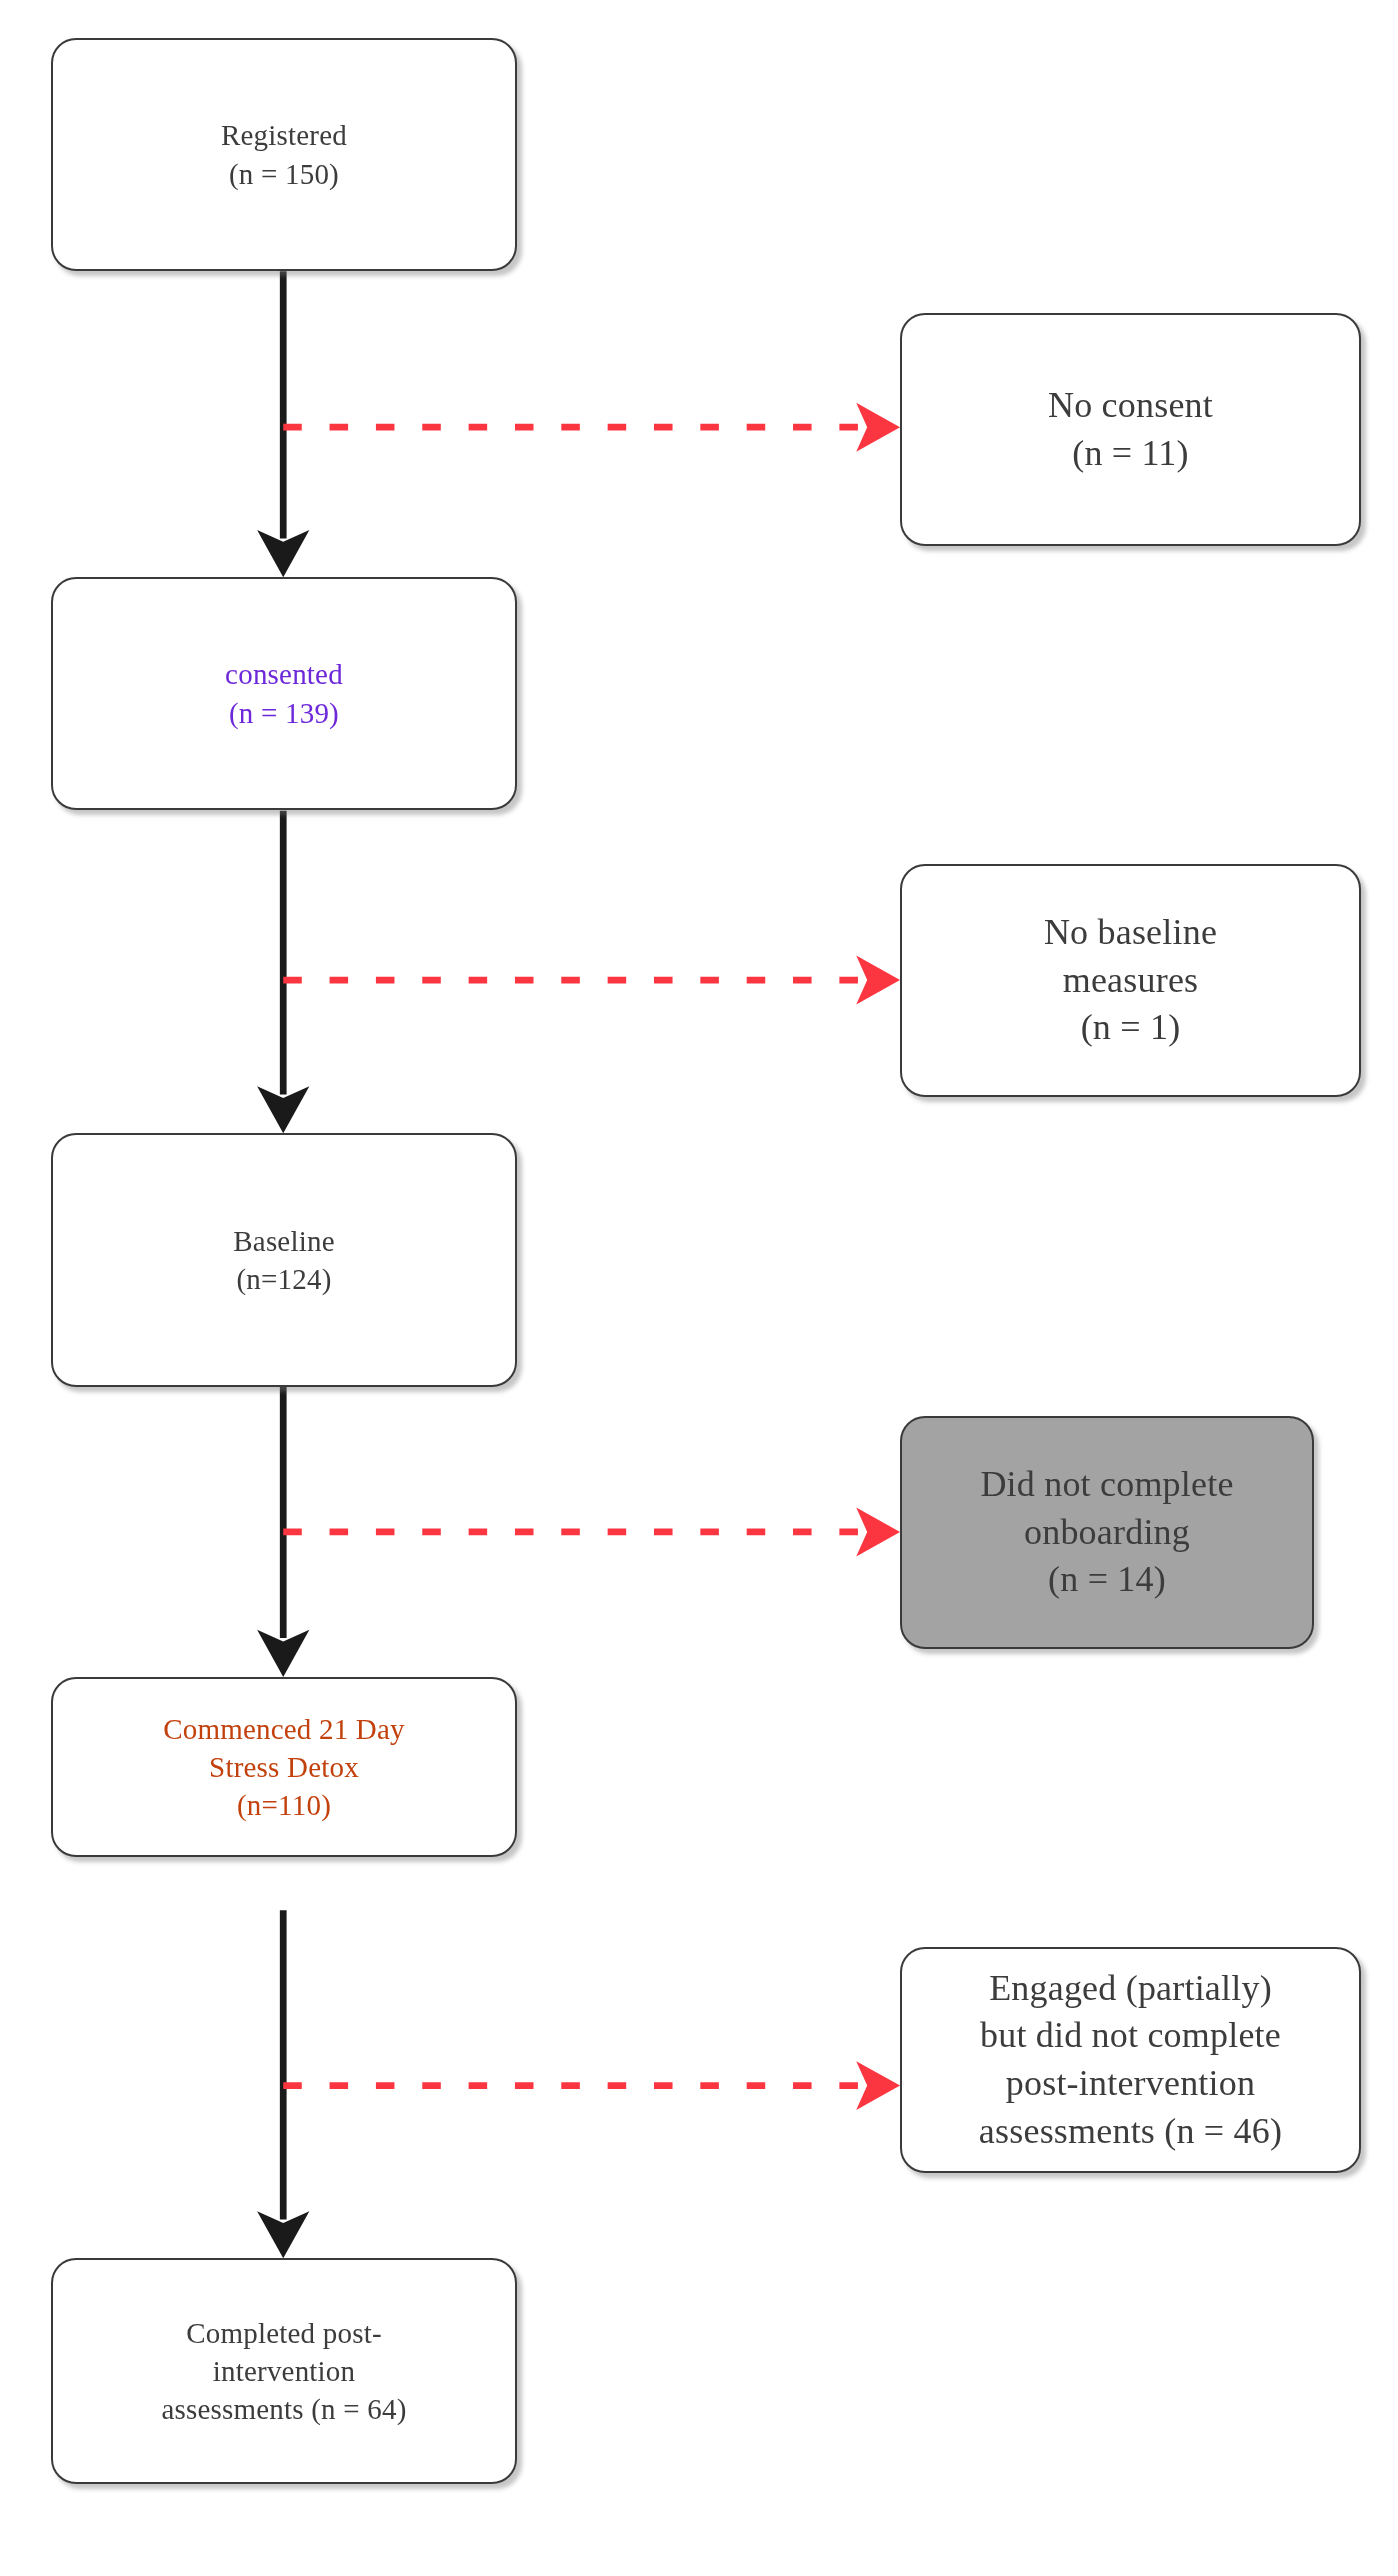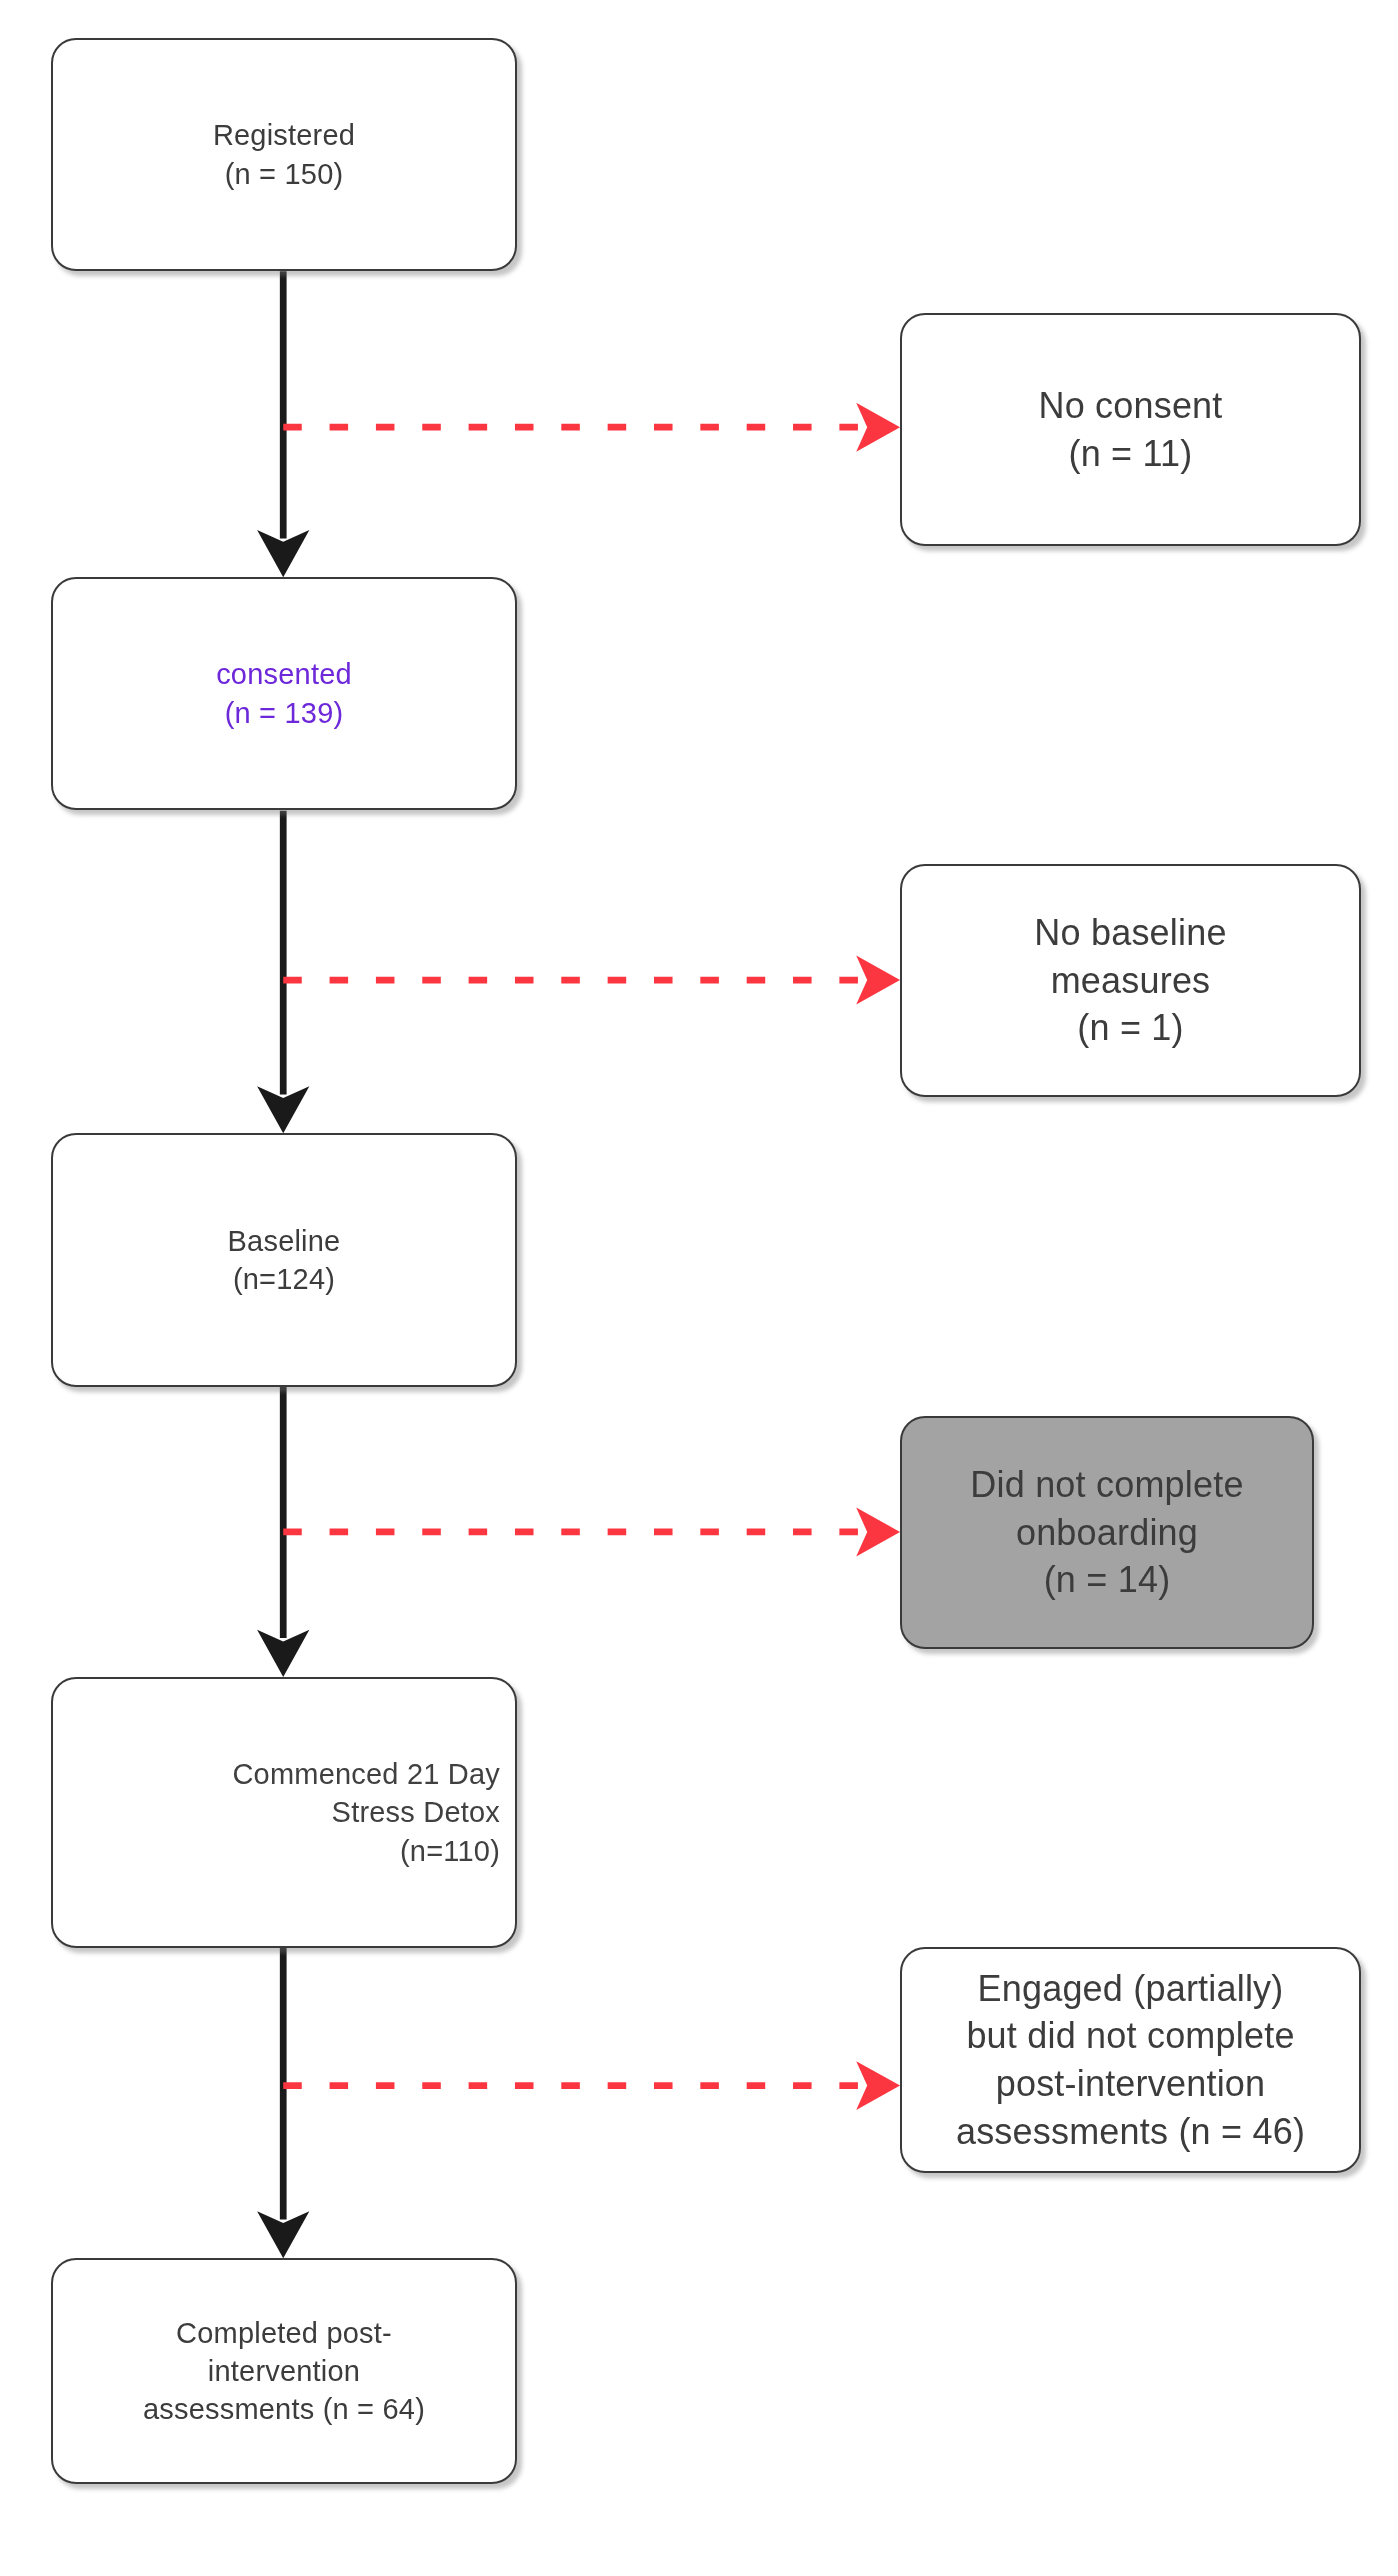--- a/index.html
+++ b/index.html
@@ -32,23 +32,24 @@
     border: 2.5px solid #3a3a3a;
     border-radius: 25px;
     box-shadow: 4.2px 5px 4.2px rgba(120,120,120,0.42);
     display: flex;
     align-items: center;
     justify-content: center;
     text-align: center;
     color: #3c3c3c;
     font-size: 29px;
     line-height: 1.32;
-    padding: 5px 15px;
+    padding: 5px 21px;
     white-space: pre-line;
     letter-spacing: 0.2px;
+    font-family: Liberation Serif, serif;
   }
   .node-box.side {
     font-size: 36px;
   }
   .node-text {
     display: block;
     width: 100%;
     white-space: pre-line;
   }
 </style>
@@ -99,21 +100,21 @@
       </g>
   </svg>
 
   <div id="main-nodes-layer">
       <div class="node-box" style="left: 51px; top: 38px; width: 466px; height: 233px; border-color: rgb(58, 58, 58); background: rgb(255, 255, 255); color: rgb(60, 60, 60);"><span class="node-text">Registered
 (n = 150)</span></div>
       <div class="node-box" style="left: 51px; top: 577px; width: 466px; height: 233px; border-color: rgb(58, 58, 58); background: rgb(255, 255, 255); color: #6d28d9;"><span class="node-text">consented
 (n = 139)</span></div>
       <div class="node-box" style="left: 51px; top: 1133px; width: 466px; height: 254px; border-color: rgb(58, 58, 58); background: rgb(255, 255, 255); color: rgb(60, 60, 60);"><span class="node-text">Baseline
 (n=124)</span></div>
-      <div class="node-box" style="left: 51px; top: 1677px; width: 466px; height: 271px; border-color: rgb(58, 58, 58); background: rgb(255, 255, 255); color: #404040; text-align: right;"><span class="node-text">Commenced 21 Day
+      <div class="node-box" style="left: 51px; top: 1677px; width: 466px; height: 180px; border-color: rgb(58, 58, 58); background: rgb(255, 255, 255); color: #c2410c;"><span class="node-text">Commenced 21 Day
 Stress Detox
 (n=110)</span></div>
       <div class="node-box" style="left: 51px; top: 2258px; width: 466px; height: 226px; border-color: rgb(58, 58, 58); background: rgb(255, 255, 255); color: rgb(60, 60, 60);"><span class="node-text">Completed post-
 intervention
 assessments (n = 64)</span></div>
     </div>
   <div id="exclusion-nodes-layer">
       <div class="node-box side" style="left: 900px; top: 313px; width: 461px; height: 233px; border-color: rgb(58, 58, 58); background: rgb(255, 255, 255); color: rgb(60, 60, 60);"><span class="node-text">No consent
 (n = 11)</span></div>
       <div class="node-box side" style="left: 900px; top: 864px; width: 461px; height: 233px; border-color: rgb(58, 58, 58); background: rgb(255, 255, 255); color: rgb(60, 60, 60);"><span class="node-text">No baseline

